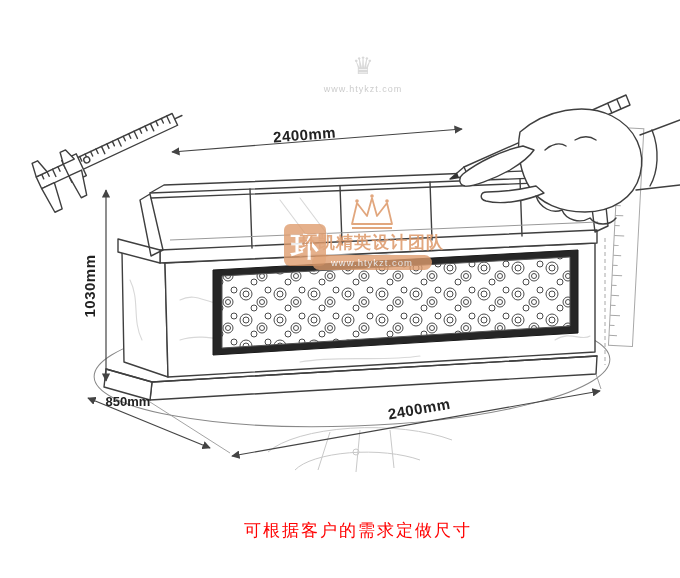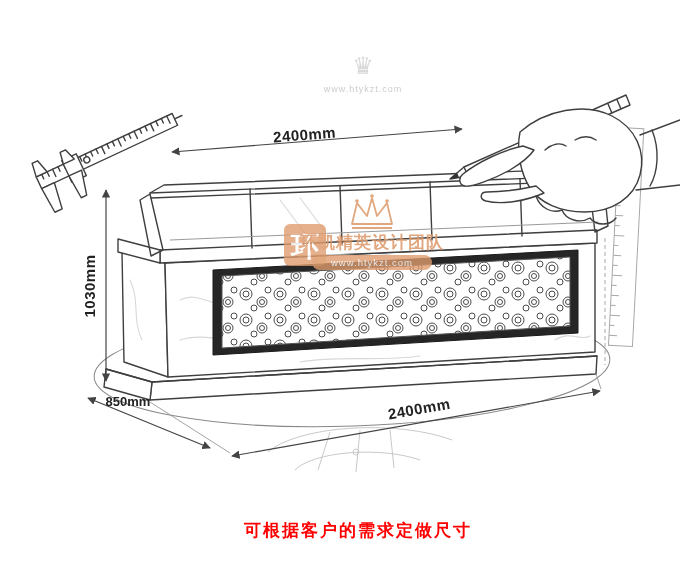--- a/index.html
+++ b/index.html
@@ -19,21 +19,21 @@
   .dim-ext{stroke:#999999;stroke-width:0.9;fill:none;}
   .dim-text{fill:#222222;font-size:15px;font-weight:600;letter-spacing:0.5px;}
   .dim-text-sm{fill:#222222;font-size:13px;font-weight:600;}
   .wm{fill:var(--wm,#de9b6d);}
   .wm-line{stroke:var(--wm,#de9b6d);fill:none;stroke-width:1.8;stroke-linejoin:round;}
   .wm-band{fill:var(--wm,#de9b6d);opacity:0.9;}
   .wm-gray{fill:#d9d9d9;}
   .wm-gray-txt{fill:#cccccc;font-size:9px;letter-spacing:1px;}
   .caption{
     position:absolute;left:0;right:0;top:519px;text-align:center;
-    font-size:17px;font-weight:700;letter-spacing:2px;color:#ff0000;margin-left:36px;
+    font-size:17px;font-weight:400;letter-spacing:2px;color:#ff0000;margin-left:36px;
   }
 </style>
 </head>
 <body>
 
 <div class="stage">
 
 <svg width="680" height="578" viewBox="0 0 680 578">
   <defs>
     <marker id="arrow" viewBox="0 0 10 10" refX="9" refY="5" markerWidth="7" markerHeight="7" orient="auto-start-reverse">

